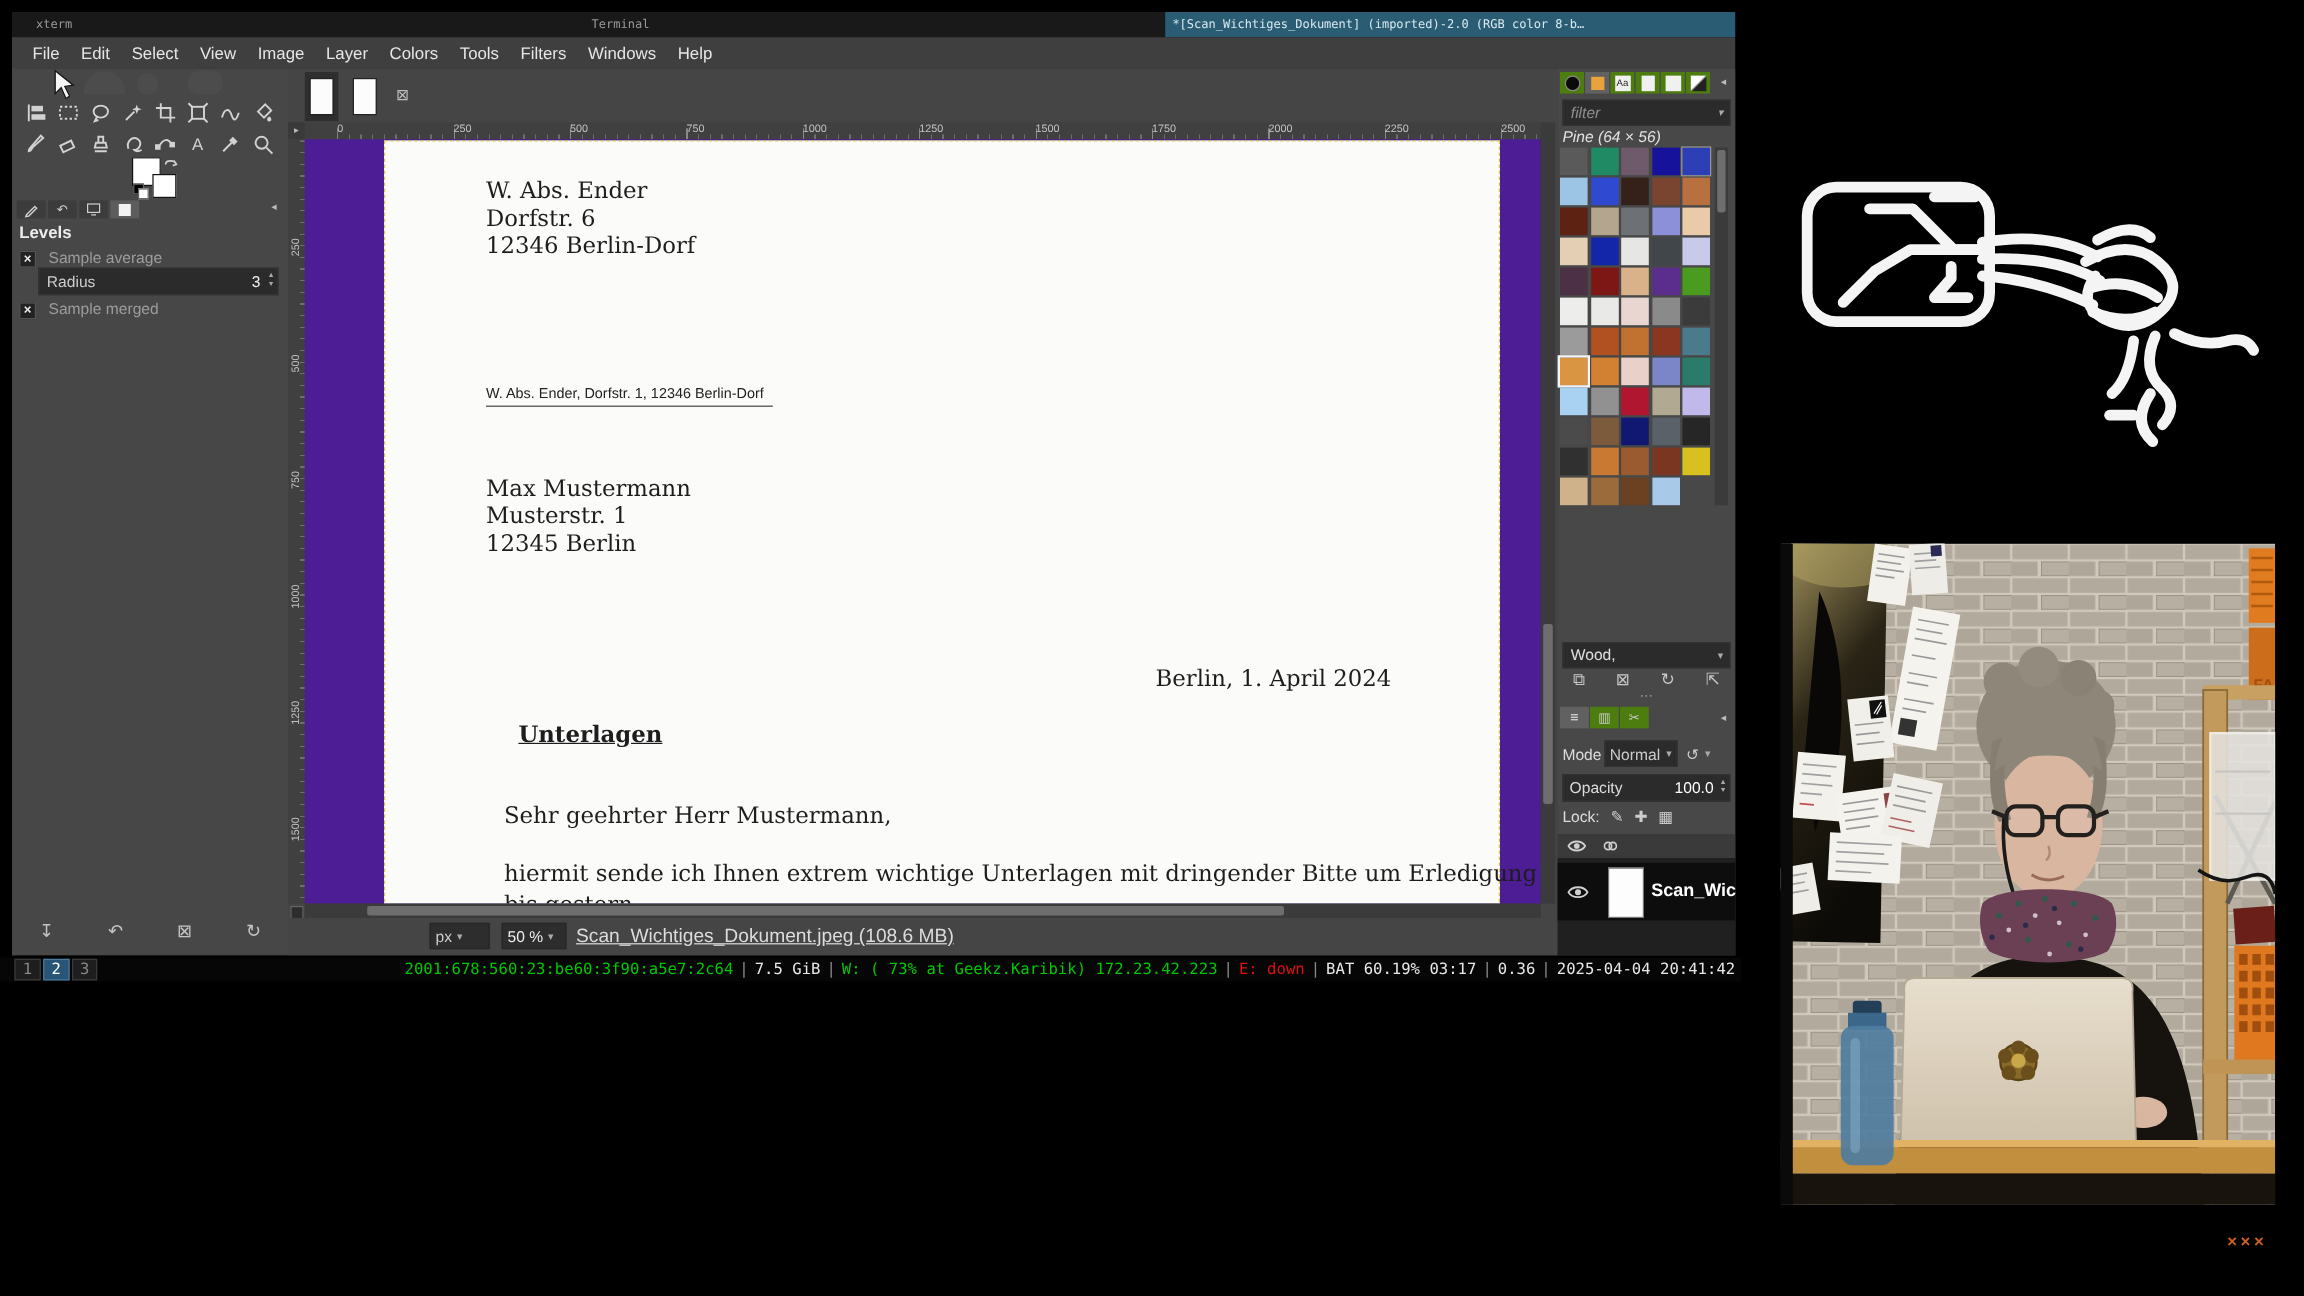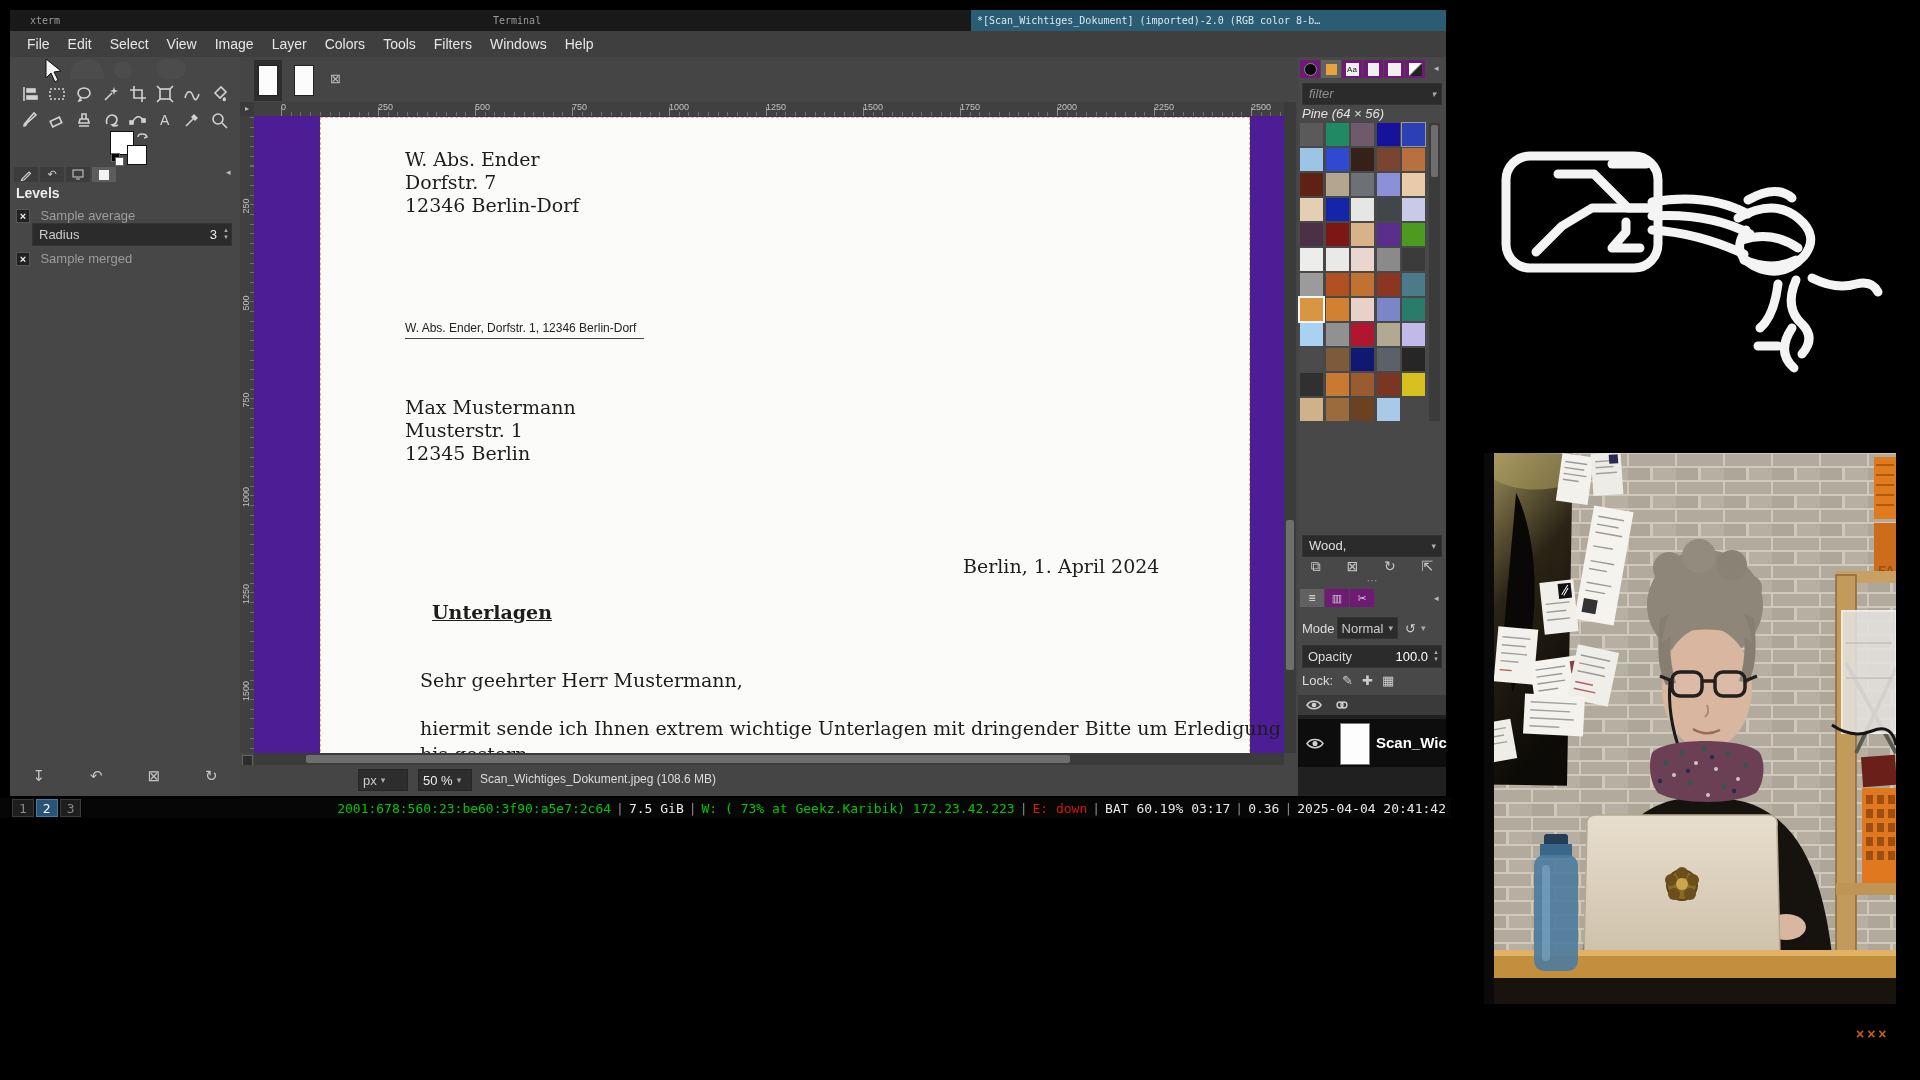--- a/index.html
+++ b/index.html
@@ -47,21 +47,21 @@
   #page{position:absolute;left:66px;top:1px;width:930px;height:700px;background:#fbfbfa;border:1px dashed #d8cc3e;box-sizing:border-box;}
   .doc{position:absolute;font-family:"DejaVu Serif","Liberation Serif",serif;color:#1d1d1d;font-size:19px;line-height:23px;white-space:nowrap;}
   .sb{background:#3b3b3b;}
   .sbthumb{position:absolute;background:#6e6e6e;border-radius:2px;}
   #statusbar{position:absolute;left:0;top:708px;width:1058px;height:31px;background:#454545;font-size:13px;color:#cccccc;}
   .combo{position:absolute;top:4px;height:22px;background:#2d2d2d;border:1px solid #262626;box-sizing:border-box;
          display:flex;align-items:center;padding:0 4px;gap:4px;color:#ccc;}
   .chev{font-size:9px;color:#aaa;}
   
   #rightpanel{left:1288px;top:0;width:148px;height:739px;background:#484848;}
-  .ptab{width:20px;height:18px;background:#701a75;display:flex;align-items:center;justify-content:center;margin-right:1px;font-size:10px;}
+  .ptab{width:20px;height:18px;background:#4d7c0f;display:flex;align-items:center;justify-content:center;margin-right:1px;font-size:10px;}
   .ptab.active{background:#616161;}
   .swatch{position:absolute;width:23px;height:23px;}
   .rp-ico{color:#c6c6c6;font-size:14px;}
   .eye{stroke:#cfcfcf;fill:none;stroke-width:1.5;}
   
   #taskbar{left:0;top:798px;width:1451px;height:20px;background:#060606;display:flex;align-items:center;font-size:13px;}
   .ws{height:18px;min-width:10px;padding:0 6px;margin-left:2px;border:1px solid #3a3a3a;background:#1e1e1e;color:#888;
       display:flex;align-items:center;justify-content:center;font-family:"DejaVu Sans Mono",monospace;box-sizing:border-box;}
   .ws.focused{background:#285577;border-color:#4c7899;color:#fff;}
   #status-list{margin-left:auto;margin-right:5px;display:flex;align-items:center;font-family:"DejaVu Sans Mono",monospace;font-size:13px;}
@@ -279,21 +279,21 @@
           <span class="rlabv" style="top: 279px;">750</span>
           <span class="rlabv" style="top: 376px;">1000</span>
           <span class="rlabv" style="top: 473px;">1250</span>
           <span class="rlabv" style="top: 570px;">1500</span>
         </div>
 
       <div id="viewport">
         <div id="page">
           <div class="doc" style="left:84px;top:30px;">
             <div>W. Abs. Ender</div>
-            <div>Dorfstr. 7</div>
+            <div>Dorfstr. 6</div>
             <div>12346 Berlin-Dorf</div>
           </div>
           <div class="abs" style="left:84px;top:203px;font-size:12px;color:#222;border-bottom:1px solid #444;padding-bottom:3px;padding-right:8px;">W. Abs. Ender, Dorfstr. 1, 12346 Berlin-Dorf</div>
           <div class="doc" style="left:84px;top:278px;">
             <div>Max Mustermann</div>
             <div>Musterstr. 1</div>
             <div>12345 Berlin</div>
           </div>
           <div class="doc" style="left:642px;top:437px;">Berlin, 1. April 2024</div>
           <div class="doc" style="left:111px;top:483px;font-weight:bold;text-decoration:underline;">Unterlagen</div>
@@ -315,21 +315,21 @@
 
       <div id="statusbar">
         <div class="combo" style="left:118px;width:50px;">
           <span>px</span>
             <span class="chev">▾</span>
         </div>
         <div class="combo" style="left:178px;width:54px;">
           <span style="color:#eee;">50 %</span>
             <span class="chev">▾</span>
         </div>
-        <div class="abs" style="left:240px;top:7px;font-size:12px;color:#dcdcdc;">Scan_Wichtiges_Dokument.jpeg (108.6 MB)</div>
+        <div class="abs" style="left:240px;top:7px;font-size:16px;color:#dcdcdc;text-decoration:underline;">Scan_Wichtiges_Dokument.jpeg (108.6 MB)</div>
       </div>
     </div>
 
     <div class="abs" id="rightpanel">
       <div class="abs" style="left:2px;top:3px;display:flex;">
         <div class="ptab">
             <span style="display:block;width:11px;height:11px;border-radius:50%;background:#0a0a0a;border:1px solid #888;"></span>
           </div>
         <div class="ptab active">
             <span style="display:block;width:11px;height:11px;background:#e8a33c;"></span>

